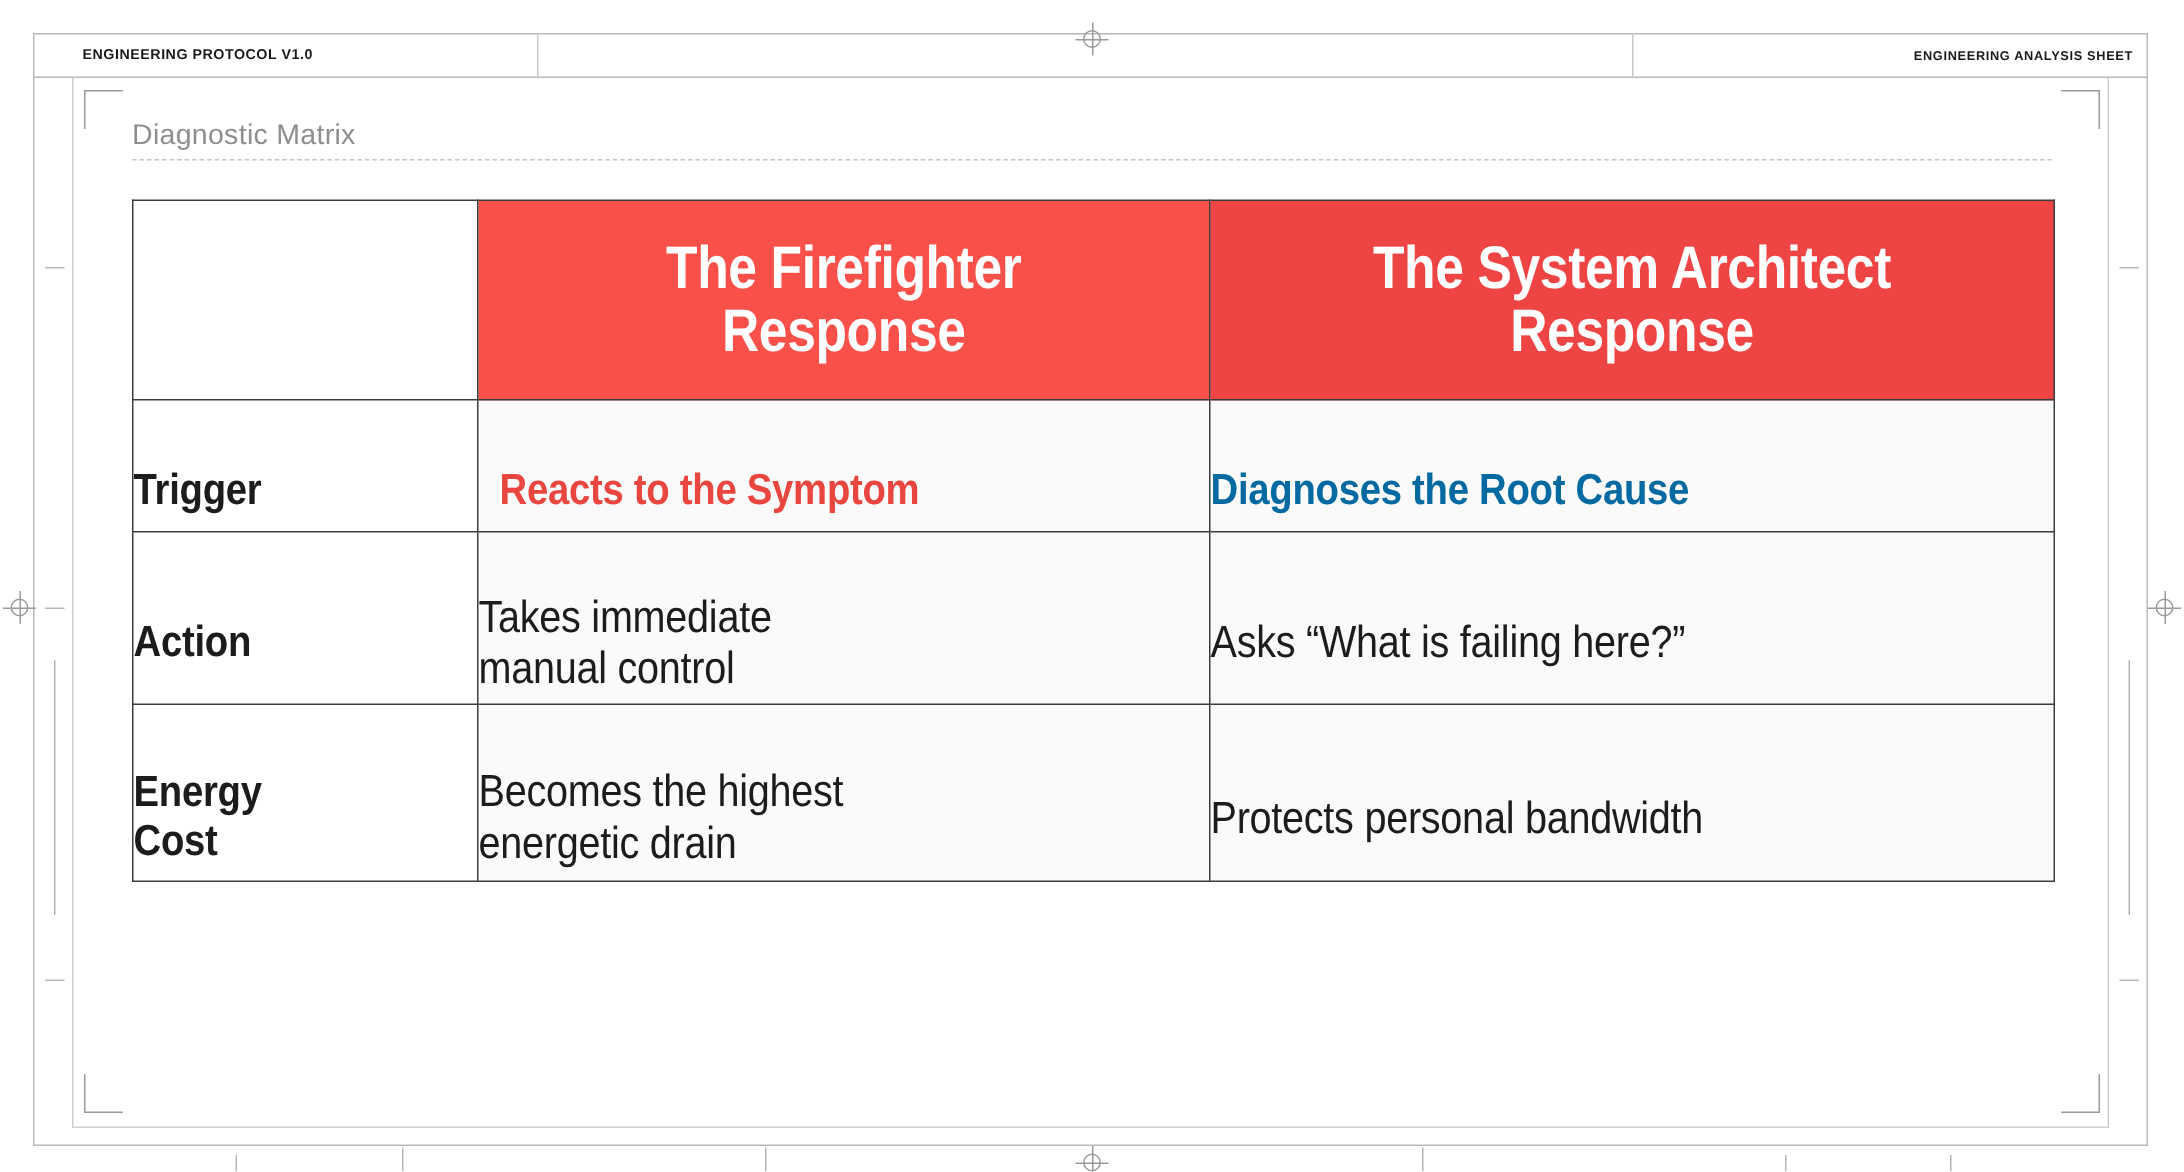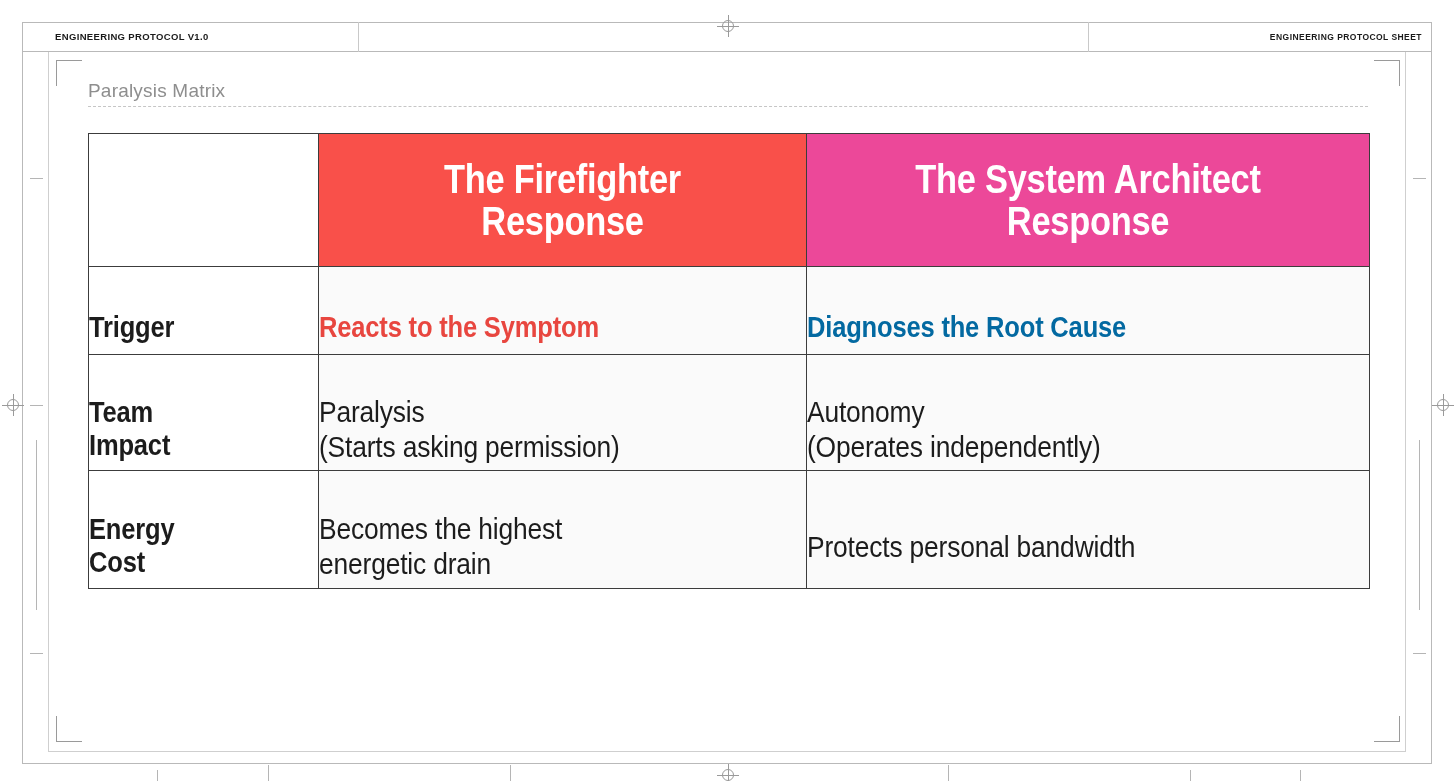--- a/index.html
+++ b/index.html
@@ -189,21 +189,21 @@
     background: #ffffff;
     height: 133px;
   }
   .hdr-red {
     background: #f9504a;
     height: 133px;
     text-align: center;
     padding: 0 10px;
   }
   .hdr-navy {
-    background: #ec4899;
+    background: #ef4444;
     height: 133px;
     text-align: center;
     padding: 0 10px;
   }
   .hdr-text {
     color: #ffffff;
     font-size: 40px;
     font-weight: bold;
     line-height: 1.06;
     letter-spacing: -0.3px;
@@ -234,20 +234,21 @@
     font-weight: normal;
     letter-spacing: -0.2px;
     white-space: pre-line;
   }
   .cell .sq { transform: scaleX(0.88); transform-origin: left center; display: inline-block; }
 
   .cell.emph-red {
     color: #e8463f;
     font-weight: bold;
     font-size: 29px;
+    padding-left: 14px;
   }
   .cell.emph-navy {
     color: #0369a1;
     font-weight: bold;
     font-size: 29px;
   }
 
   .r-trigger td { height: 88px; }
   .r-action  td { height: 115px; }
   .r-team    td { height: 116px; }
@@ -259,21 +260,21 @@
 <div class="sheet">
 
   <div class="trim-frame"></div>
   <div class="inner-frame"></div>
 
   <div class="title-strip">
     <div class="seg" style="left:336px;"></div>
     <div class="seg" style="left:1066px;"></div>
   </div>
   <div class="doc-code">ENGINEERING PROTOCOL V1.0</div>
-  <div class="doc-label">ENGINEERING PROTOCOL SHEET</div>
+  <div class="doc-label">ENGINEERING ANALYSIS SHEET</div>
 
   <div class="reg-target" style="left:717px; top:15px;">
     <div class="ring"></div>
     <div class="vline"></div>
     <div class="hline"></div>
   </div>
   <div class="reg-target" style="left:2px; top:394px;">
     <div class="ring"></div>
     <div class="vline"></div>
     <div class="hline"></div>
@@ -304,21 +305,21 @@
   <div class="tick tick-v" style="left:1419px; top:440px; height:170px;"></div>
 
   <div class="tick tick-v" style="left:157px;  top:770px; height:11px;"></div>
   <div class="tick tick-v" style="left:268px;  top:765px; height:16px;"></div>
   <div class="tick tick-v" style="left:510px;  top:765px; height:16px;"></div>
   <div class="tick tick-v" style="left:948px;  top:765px; height:16px;"></div>
   <div class="tick tick-v" style="left:1190px; top:770px; height:11px;"></div>
   <div class="tick tick-v" style="left:1300px; top:770px; height:11px;"></div>
 
   <div class="section-head">
-    <div class="section-title">Paralysis Matrix</div>
+    <div class="section-title">Diagnostic Matrix</div>
     <div class="section-rule"></div>
   </div>
 
   <table class="matrix">
     <colgroup>
       <col class="c-label">
       <col class="c-red">
       <col class="c-navy">
     </colgroup>
     <thead>
@@ -339,32 +340,30 @@
         <td class="row-label">
           <span class="sq">Trigger</span>
         </td>
         <td class="cell emph-red">
           <span class="sq">Reacts to the Symptom</span>
         </td>
         <td class="cell emph-navy">
           <span class="sq">Diagnoses the Root Cause</span>
         </td>
       </tr>
-      <tr class="r-team">
+      <tr class="r-action">
         <td class="row-label">
-          <span class="sq">Team
-Impact</span>
+          <span class="sq">Action</span>
         </td>
         <td class="cell">
-          <span class="sq">Paralysis
-(Starts asking permission)</span>
+          <span class="sq">Takes immediate
+manual control</span>
         </td>
         <td class="cell">
-          <span class="sq">Autonomy
-(Operates independently)</span>
+          <span class="sq">Asks “What is failing here?”</span>
         </td>
       </tr>
       <tr class="r-energy">
         <td class="row-label">
           <span class="sq">Energy
 Cost</span>
         </td>
         <td class="cell">
           <span class="sq">Becomes the highest
 energetic drain</span>

